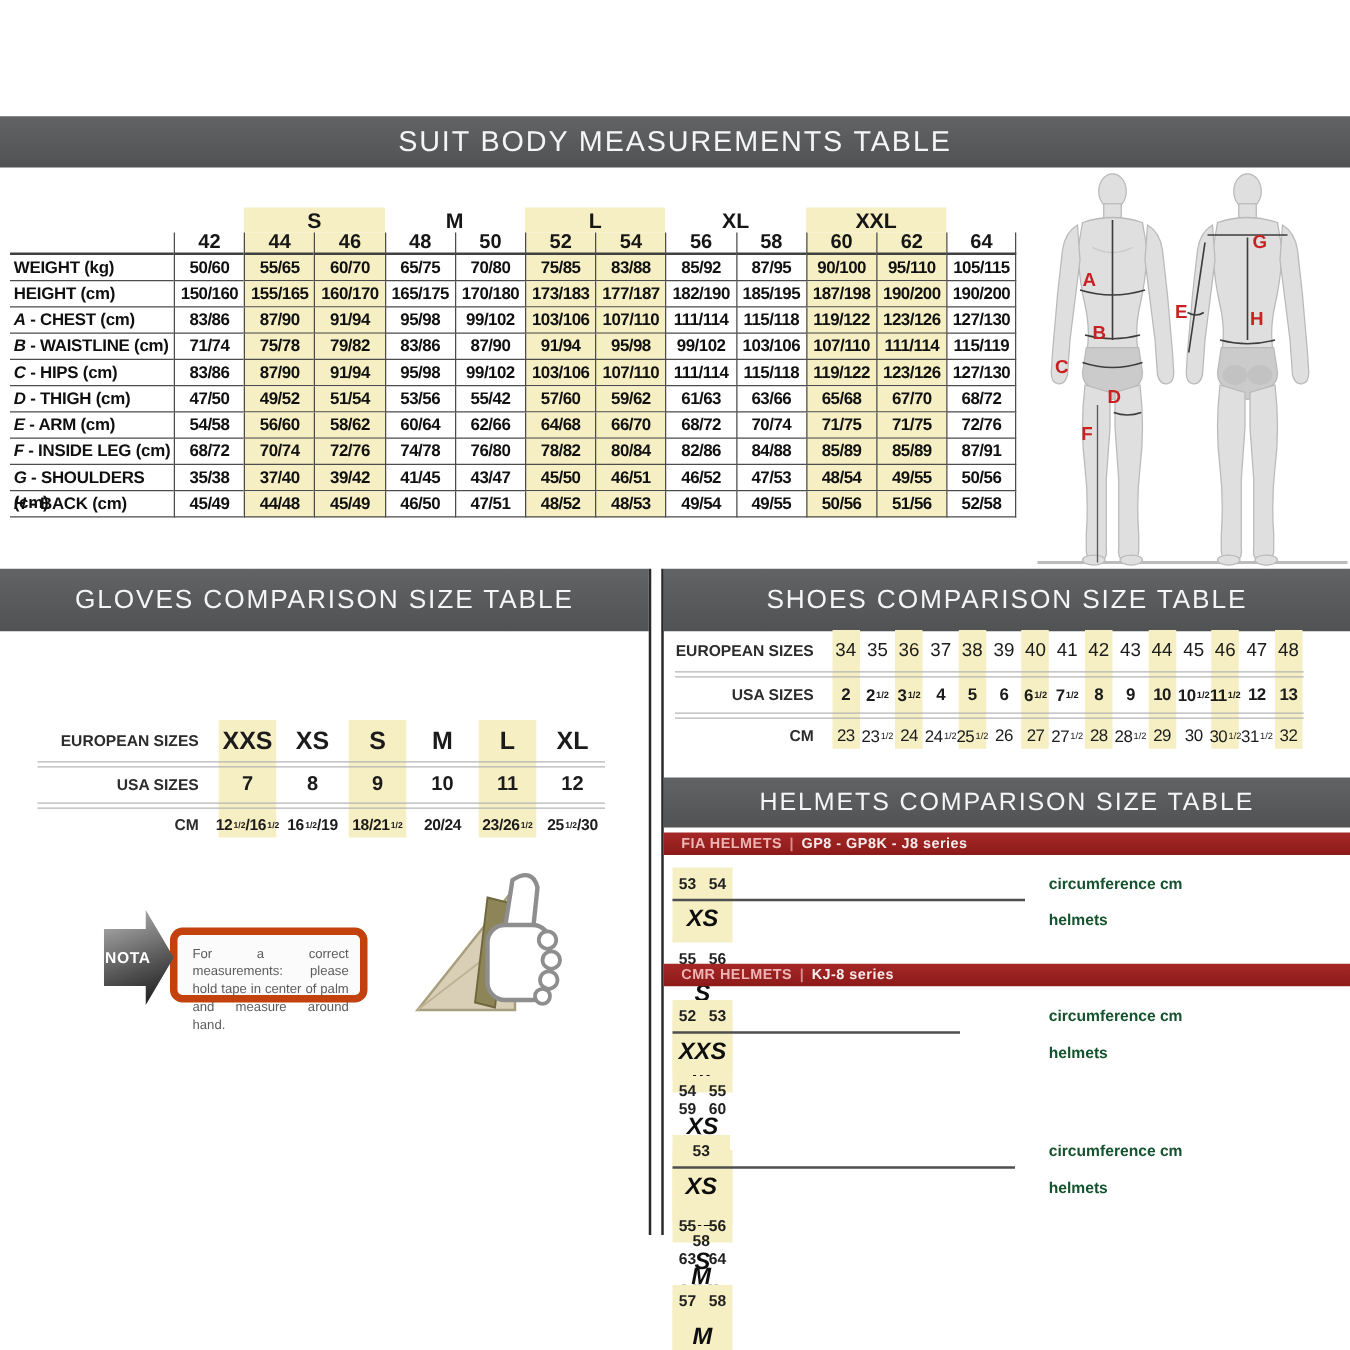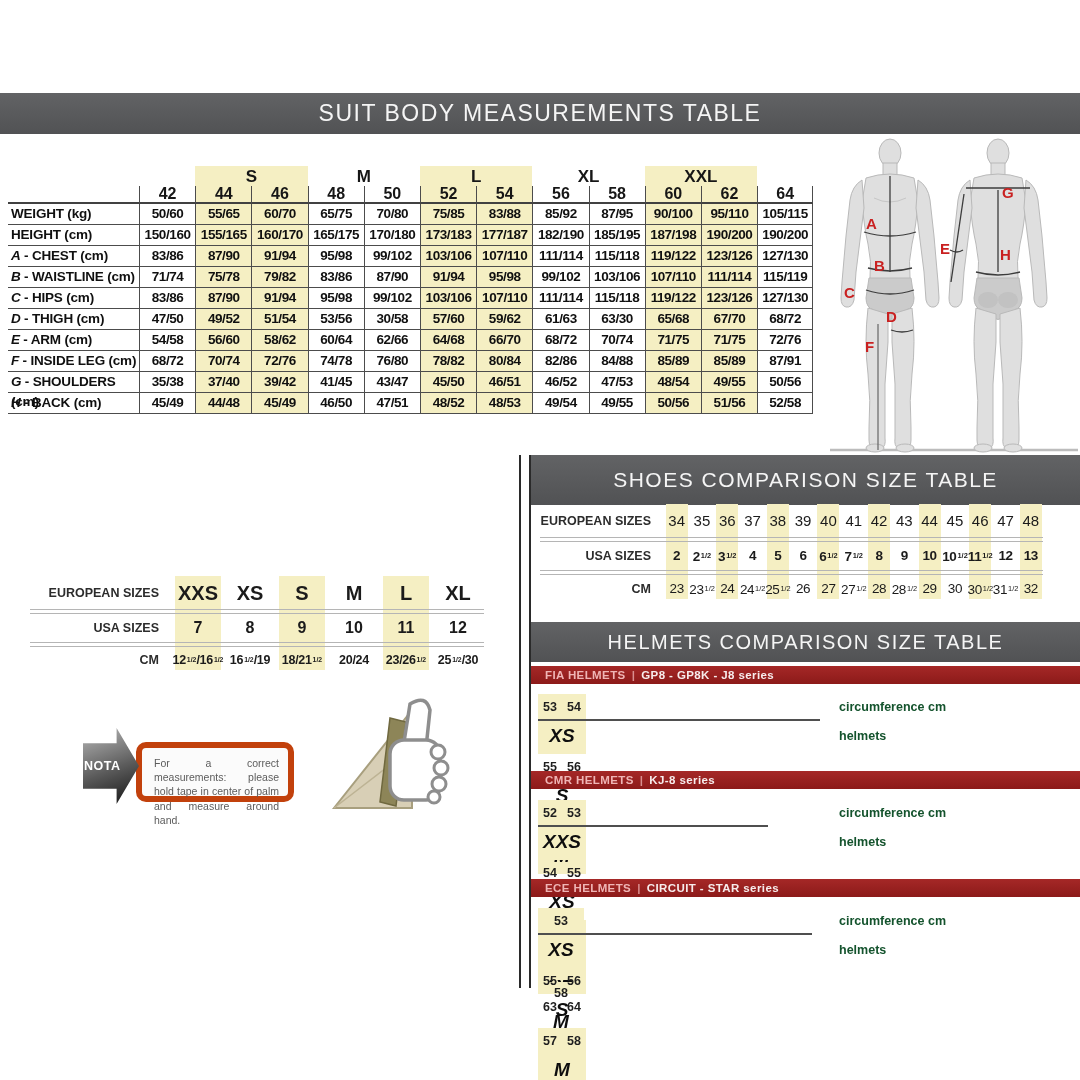--- a/index.html
+++ b/index.html
@@ -83,20 +83,21 @@
                border:6px solid #c2410c;border-radius:10px;background:#fbfbfb;padding:8px 9px 6px 12px;
                font-size:10.5px;line-height:1.35;color:#5c5c5c;text-align:justify;z-index:2;}
   svg text.redletter{font-family:"Liberation Sans",sans-serif;font-weight:bold;font-size:15px;fill:#c92121;}
 </style>
 </head>
 <body>
 
 <div id="canvas">
 
   <div class="bar" id="suit-header">SUIT BODY MEASUREMENTS TABLE</div>
+  <div class="bar" id="gloves-header">GLOVES COMPARISON SIZE TABLE</div>
   <div class="bar" id="shoes-header">SHOES COMPARISON SIZE TABLE</div>
   <div class="bar" id="helmets-header">HELMETS COMPARISON SIZE TABLE</div>
 
   <div class="vline" id="divider-a"></div>
   <div class="vline" id="divider-b"></div>
 
   <div id="suit-table">
       <div class="g-cell" style="grid-column: span 2;"></div>
       <div class="g-cell hl" style="grid-column: span 2;">S</div>
       <div class="g-cell" style="grid-column: span 2;">M</div>
@@ -180,25 +181,25 @@
       <div class="d-cell">111/114</div>
       <div class="d-cell">115/118</div>
       <div class="d-cell hl">119/122</div>
       <div class="d-cell hl">123/126</div>
       <div class="d-cell cr">127/130</div>
       <div class="d-label"><i>D</i> - THIGH (cm)</div>
       <div class="d-cell">47/50</div>
       <div class="d-cell hl">49/52</div>
       <div class="d-cell hl">51/54</div>
       <div class="d-cell">53/56</div>
-      <div class="d-cell">30/58</div>
+      <div class="d-cell">55/42</div>
       <div class="d-cell hl">57/60</div>
       <div class="d-cell hl">59/62</div>
       <div class="d-cell">61/63</div>
-      <div class="d-cell">63/30</div>
+      <div class="d-cell">63/66</div>
       <div class="d-cell hl">65/68</div>
       <div class="d-cell hl">67/70</div>
       <div class="d-cell cr">68/72</div>
       <div class="d-label"><i>E</i> - ARM (cm)</div>
       <div class="d-cell">54/58</div>
       <div class="d-cell hl">56/60</div>
       <div class="d-cell hl">58/62</div>
       <div class="d-cell">60/64</div>
       <div class="d-cell">62/66</div>
       <div class="d-cell hl">64/68</div>
@@ -501,21 +502,20 @@
           </div>
           <div class="hsize">L</div>
         </div>
       </div>
       <div class="hline" style="width: 230px;"></div>
       <div class="hlabels">
         <div class="hlab1">circumference cm</div>
         <div class="hlab2">helmets</div>
       </div>
     </div>
-  <div class="hbar" id="hbar-2" style="top:879px;"><span class="hbar-name">ECE HELMETS</span><span class="hbar-pipe">|</span><span class="hbar-series">CIRCUIT - STAR series</span></div>
   <div class="htable" id="htable-2" style="top:908px;">
       <div class="hgroups">
         <div class="hgroup hl" style="width: 46px;">
           <div class="hcms">
             <div class="hcm">53</div>
           </div>
           <div class="hsize">XS</div>
         </div>
         <div class="hgroup" style="width: 48px;">
           <div class="hcms">

